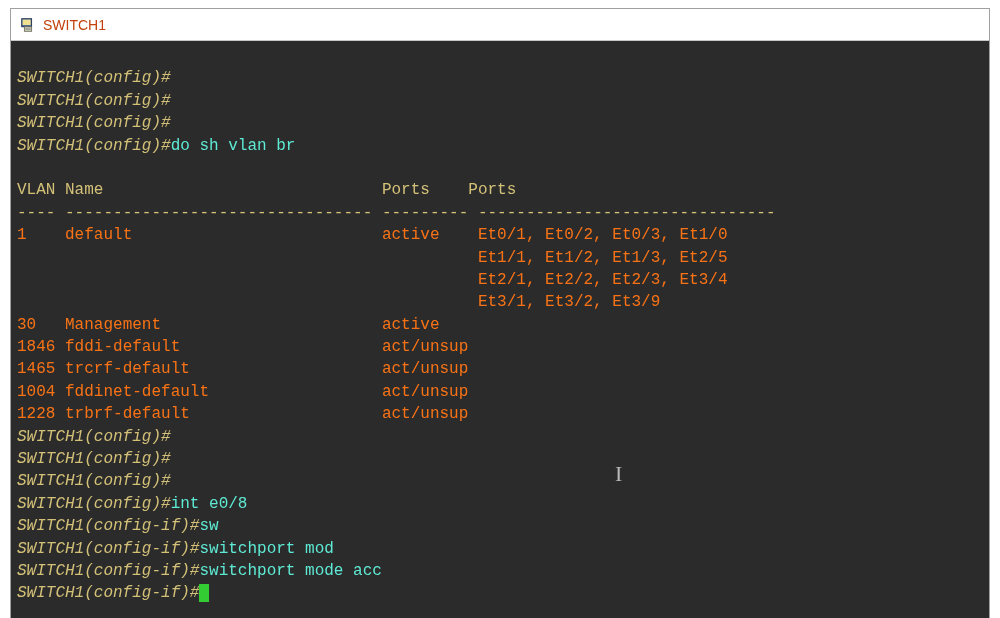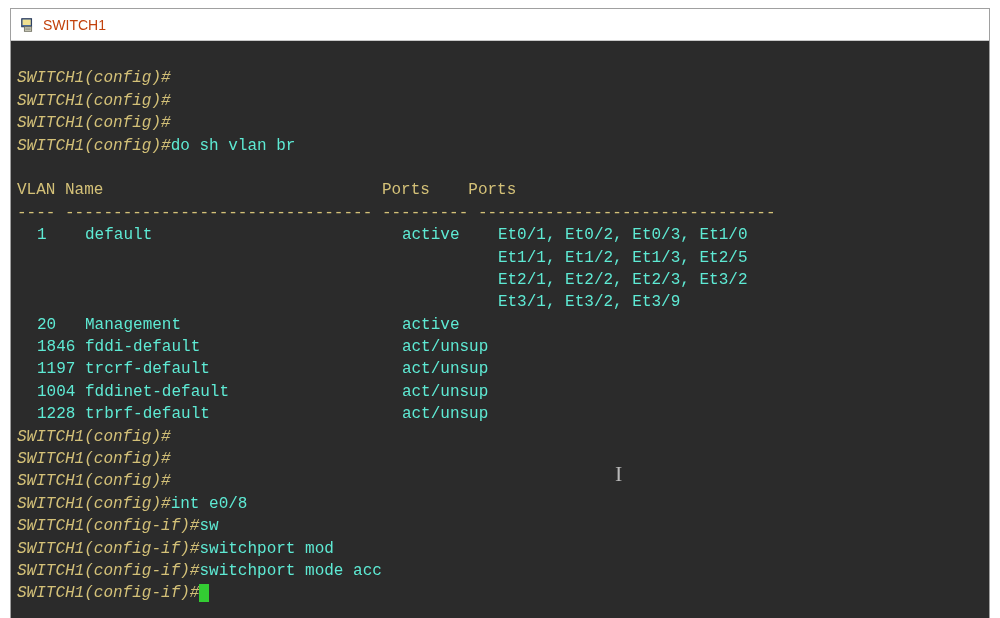--- a/index.html
+++ b/index.html
@@ -41,21 +41,21 @@
       padding: 4px 6px;
       min-height: 560px;
       white-space: pre;
       overflow: hidden;
     }
     .prompt { color: #d4c178; font-style: italic; }
     .cmd { color: #5eead4; }
     .blank { height: 1.4em; }
     .header-row { color: #d4c178; }
     .sep-row { color: #d4c178; }
-    .data-row { color: #5eead4; margin-left: 20px; }
+    .data-row { color: #f97316; }
     .cursor-block {
       display: inline-block;
       width: 10px;
       height: 18px;
       background: #33cc33;
       vertical-align: text-bottom;
     }
     .caret {
       position: absolute;
       margin-left: 598px;
@@ -82,25 +82,25 @@
 
   <div class="terminal">
 <span class="prompt">SWITCH1(config)#</span>
 <span class="prompt">SWITCH1(config)#</span>
 <span class="prompt">SWITCH1(config)#</span>
 <span class="prompt">SWITCH1(config)#</span><span class="cmd">do sh vlan br</span>
 <div class="blank"></div><span class="header-row"><span>VLAN</span> <span>Name</span>                             <span>Ports</span>    <span>Ports</span></span>
 <span class="sep-row"><span>----</span> <span>--------------------------------</span> <span>---------</span> <span>-------------------------------</span></span>
 <span class="data-row"><span>1</span>    <span>default</span>                          <span>active</span>    <span>Et0/1, Et0/2, Et0/3, Et1/0</span></span>
 <span class="data-row">                                                <span>Et1/1, Et1/2, Et1/3, Et2/5</span></span>
-<span class="data-row">                                                <span>Et2/1, Et2/2, Et2/3, Et3/2</span></span>
+<span class="data-row">                                                <span>Et2/1, Et2/2, Et2/3, Et3/4</span></span>
 <span class="data-row">                                                <span>Et3/1, Et3/2, Et3/9</span></span>
-<span class="data-row"><span>20</span>   <span>Management</span>                       <span>active</span></span>
+<span class="data-row"><span>30</span>   <span>Management</span>                       <span>active</span></span>
 <span class="data-row"><span>1846</span> <span>fddi-default</span>                     <span>act/unsup</span></span>
-<span class="data-row"><span>1197</span> <span>trcrf-default</span>                    <span>act/unsup</span></span>
+<span class="data-row"><span>1465</span> <span>trcrf-default</span>                    <span>act/unsup</span></span>
 <span class="data-row"><span>1004</span> <span>fddinet-default</span>                  <span>act/unsup</span></span>
 <span class="data-row"><span>1228</span> <span>trbrf-default</span>                    <span>act/unsup</span></span>
 <span class="prompt">SWITCH1(config)#</span>
 <span class="prompt">SWITCH1(config)#</span>
 <span class="prompt">SWITCH1(config)#</span>
 <span class="prompt">SWITCH1(config)#</span><span class="cmd">int e0/8</span>
 <span class="prompt">SWITCH1(config-if)#</span><span class="cmd">sw</span>
 <span class="prompt">SWITCH1(config-if)#</span><span class="cmd">switchport mod</span>
 <span class="prompt">SWITCH1(config-if)#</span><span class="cmd">switchport mode acc</span>
 <span class="prompt">SWITCH1(config-if)#</span><span class="cursor-block"></span>

